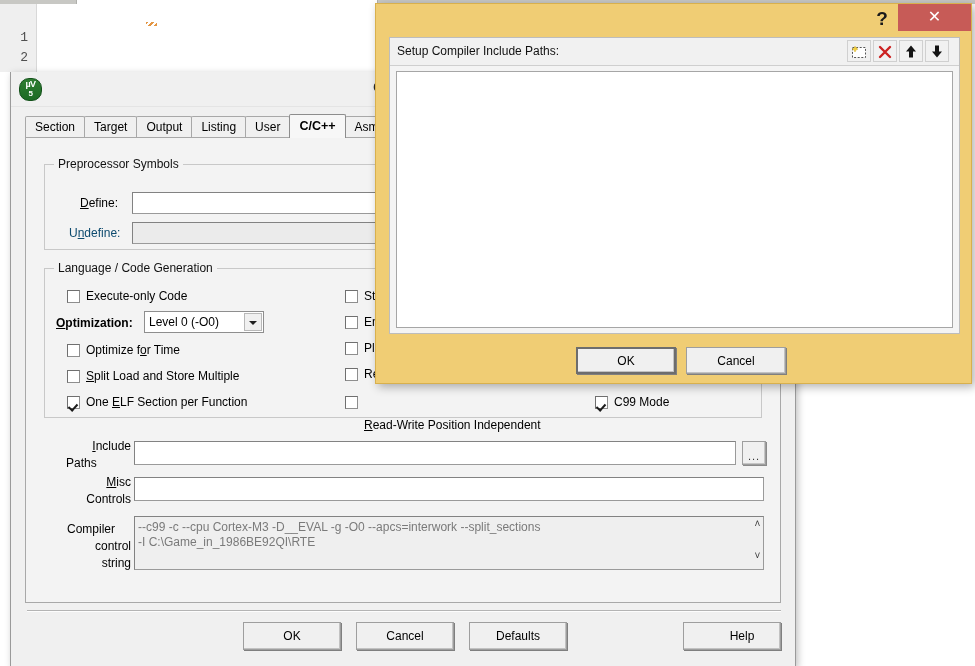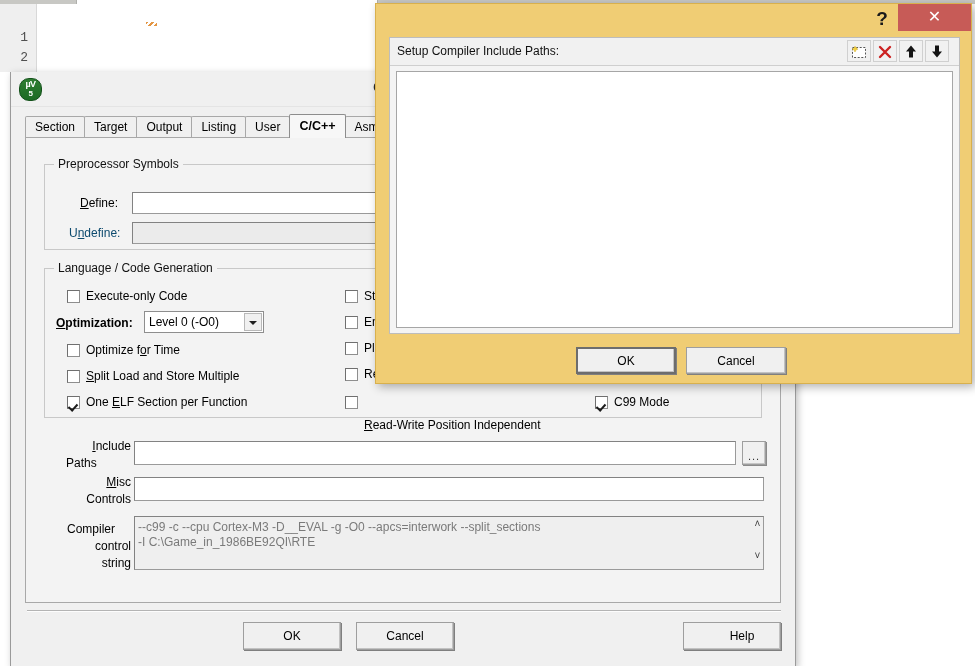--- a/index.html
+++ b/index.html
@@ -382,20 +382,21 @@
 -I C:\Game_in_1986BE92QI\RTE</div>
       <div class="scrollarrows" style="left:724px; top:380px;">˄</div>
       <div class="scrollarrows" style="left:724px; top:412px;">˅</div>
 
     </div>
 
     <div class="hsep" style="left:16px; top:538px; width:754px;"></div>
 
     <div class="btn" style="left:232px; top:550px; width:98px; height:28px;">OK</div>
     <div class="btn" style="left:345px; top:550px; width:98px; height:28px;">Cancel</div>
+    <div class="btn" style="left:458px; top:550px; width:98px; height:28px;">Defaults</div>
     <div class="btn" style="left:672px; top:550px; width:98px; height:28px;padding-left:20px;">Help</div>
 
   </div>
 
   <div id="folder-dialog">
 
     <div id="folder-titlebar">
       <div id="folder-help">?</div>
       <div id="folder-close">✕</div>
     </div>

